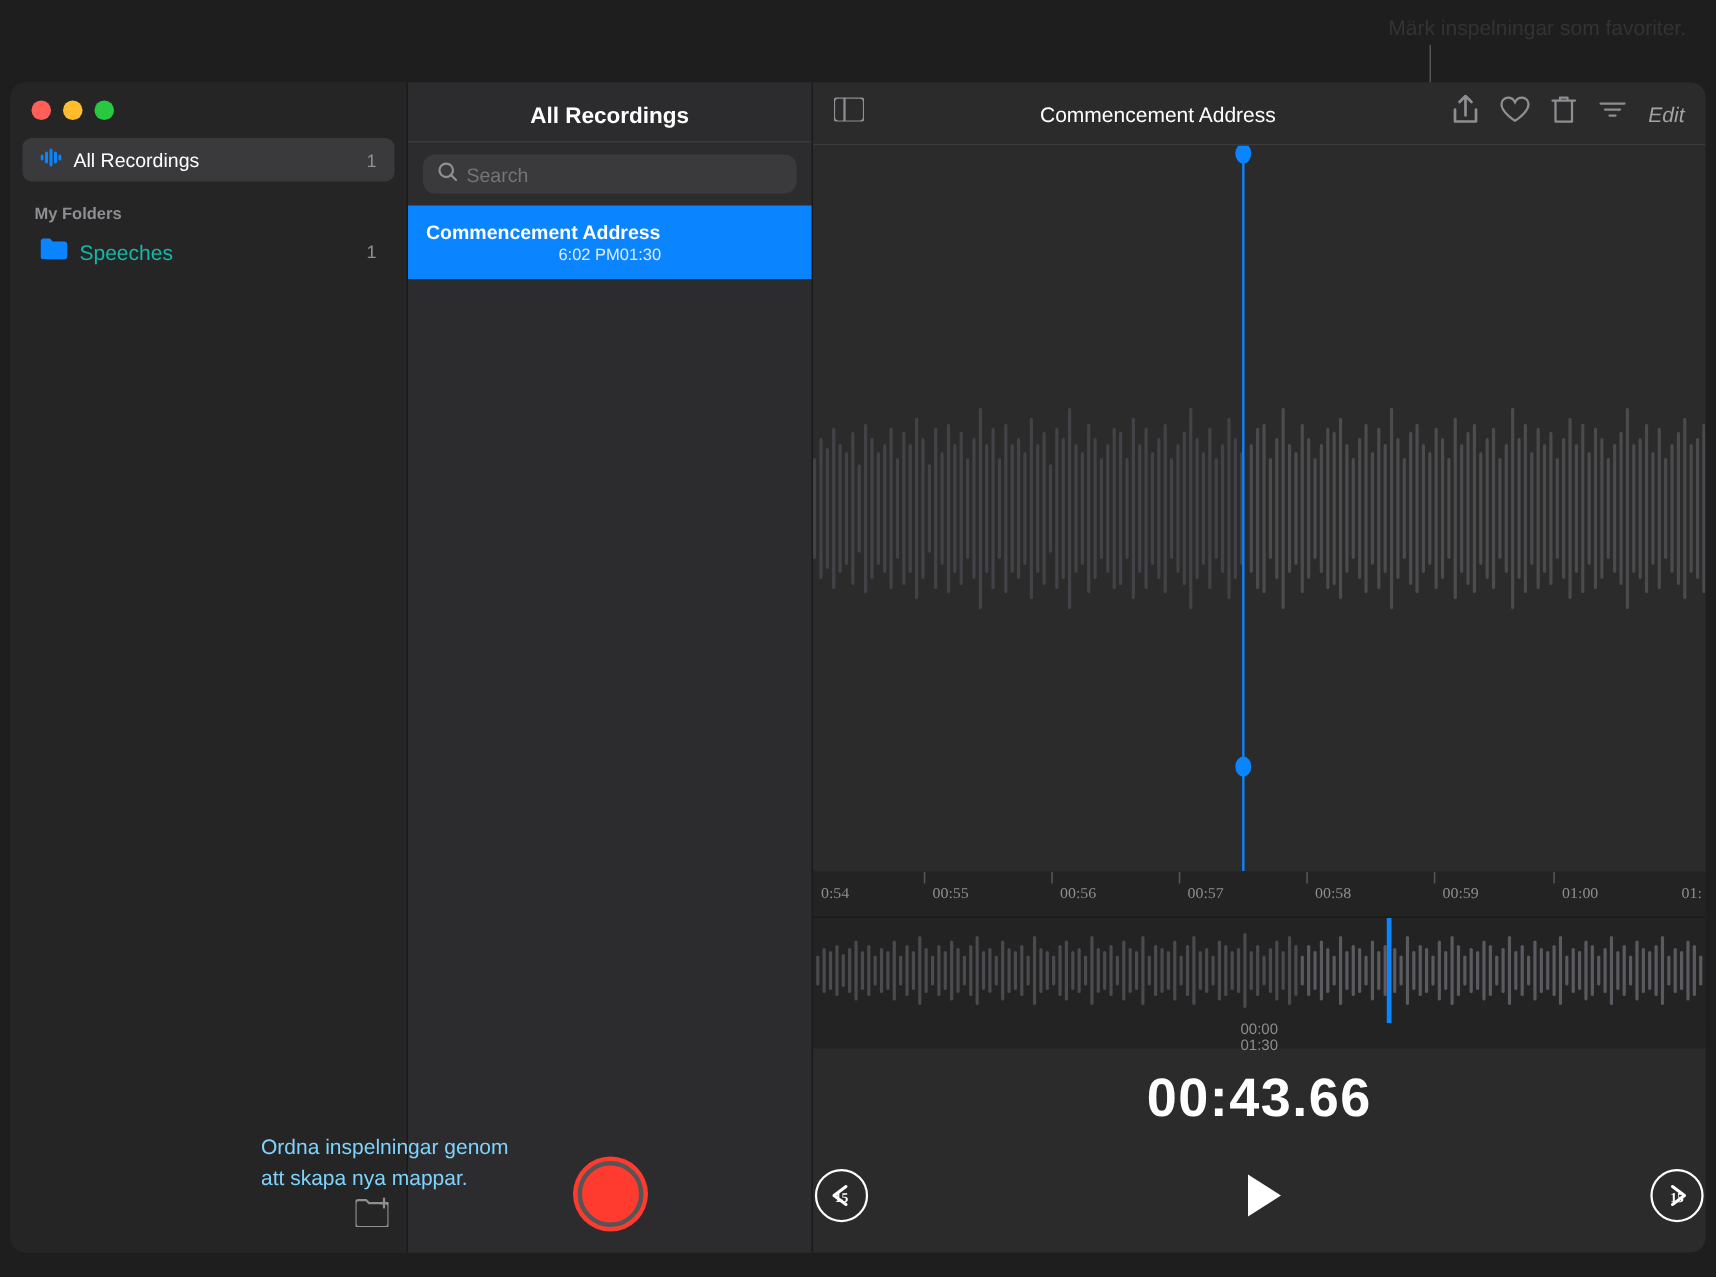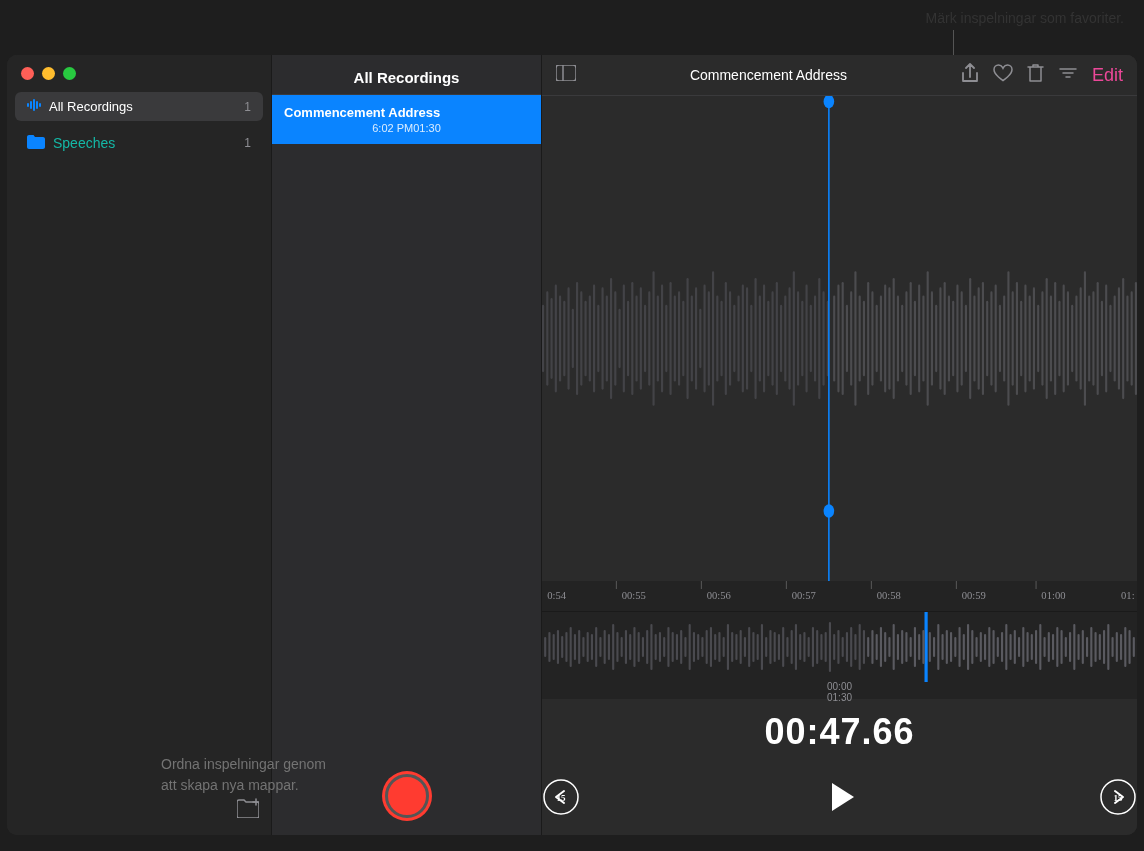--- a/index.html
+++ b/index.html
@@ -30,22 +30,22 @@
       right: 190px;
       width: 1px;
       height: 40px;
       background: #555;
     }
 
     
     .tooltip-bottom {
       position: absolute;
       bottom: 55px;
-      left: 161px;
-      color: #737373;
+      left: 174px;
+      color: #7dd3fc;
       font-size: 14px;
       line-height: 1.5;
       z-index: 100;
     }
     .tooltip-bottom-line {
       position: absolute;
       bottom: 105px;
       left: 238px;
       width: 1px;
       height: 30px;
@@ -404,20 +404,21 @@
           <rect x="3" y="3" width="2" height="8" rx="1" fill="#0a84ff"></rect>
           <rect x="6" y="1" width="2" height="12" rx="1" fill="#0a84ff"></rect>
           <rect x="9" y="3" width="2" height="8" rx="1" fill="#0a84ff"></rect>
           <rect x="12" y="5" width="2" height="4" rx="1" fill="#0a84ff"></rect>
         </svg>
       </span>
       <span class="label">All Recordings</span>
       <span class="badge">1</span>
     </div>
 
+    <div class="sidebar-section-title">My Folders</div>
 
     <div class="sidebar-folder-item">
       <span class="folder-icon">
         <svg width="18" height="15" viewBox="0 0 18 15" fill="none">
           <path d="M0 3C0 1.89543 0.895431 1 2 1H6.5L8 3H16C17.1046 3 18 3.89543 18 5V13C18 14.1046 17.1046 15 16 15H2C0.895431 15 0 14.1046 0 13V3Z" fill="#0a84ff"></path>
         </svg>
       </span>
       <span class="folder-label">Speeches</span>
       <span class="folder-badge">1</span>
     </div>
@@ -429,20 +430,29 @@
           <line x1="19" y1="1" x2="19" y2="7" stroke="#8e8e93" stroke-width="1.5" stroke-linecap="round"></line>
           <line x1="16" y1="4" x2="22" y2="4" stroke="#8e8e93" stroke-width="1.5" stroke-linecap="round"></line>
         </svg>
       </button>
     </div>
   </div>
 
   <div class="middle-panel">
     <div class="middle-header">All Recordings</div>
 
+    <div class="search-bar">
+      <span class="search-icon">
+        <svg width="13" height="13" viewBox="0 0 13 13" fill="none">
+          <circle cx="5.5" cy="5.5" r="4.5" stroke="#8e8e93" stroke-width="1.5"></circle>
+          <line x1="8.5" y1="8.5" x2="12" y2="12" stroke="#8e8e93" stroke-width="1.5" stroke-linecap="round"></line>
+        </svg>
+      </span>
+      <input type="text" placeholder="Search" style="">
+    </div>
 
     <div class="recording-item">
       <div class="rec-title">Commencement Address</div>
       <div class="rec-meta">
         <span>6:02 PM</span>
         <span>01:30</span>
       </div>
     </div>
 
     <div class="middle-bottom">
@@ -479,21 +489,21 @@
             <path d="M1 4H16M6 4V2H11V4M3 4V18H14V4H3Z" stroke="#8e8e93" stroke-width="1.5" stroke-linecap="round" stroke-linejoin="round" fill="none"></path>
           </svg>
         </button>
         <button class="toolbar-action-btn">
           <svg width="20" height="16" viewBox="0 0 20 16" fill="none">
             <line x1="2" y1="4" x2="18" y2="4" stroke="#8e8e93" stroke-width="1.5" stroke-linecap="round"></line>
             <line x1="5" y1="8" x2="15" y2="8" stroke="#8e8e93" stroke-width="1.5" stroke-linecap="round"></line>
             <line x1="8" y1="12" x2="12" y2="12" stroke="#8e8e93" stroke-width="1.5" stroke-linecap="round"></line>
           </svg>
         </button>
-        <button class="toolbar-action-btn" style="color:#ec4899;font-size:18px;font-weight:500;">Edit</button>
+        <button class="toolbar-action-btn" style="color:#a3a3a3;font-size:14px;font-weight:500;font-style:italic;">Edit</button>
       </div>
     </div>
 
     <div class="waveform-main">
       <svg class="waveform-svg" viewBox="0 0 560 360" preserveAspectRatio="none">
 
         <g fill="#4a4a4f" opacity="0.8">
 
           <rect x="0" y="155" width="2" height="50" rx="1"></rect>
           <rect x="4" y="145" width="2" height="70" rx="1"></rect>
@@ -818,21 +828,21 @@
           <rect x="556" y="25" width="2" height="20" rx="1"></rect>
         </g>
       </svg>
     </div>
 
     <div class="overview-times">
       <span class="overview-time-label">00:00</span>
       <span class="overview-time-label">01:30</span>
     </div>
 
-    <div class="time-display">00:47.66</div>
+    <div class="time-display">00:43.66</div>
 
     <div class="playback-controls">
       <button class="skip-btn">
         <svg width="38" height="38" viewBox="0 0 38 38" fill="none">
           <circle cx="19" cy="19" r="17" stroke="#ffffff" stroke-width="1.5" fill="none"></circle>
           <path d="M22 13L14 19L22 25" fill="none" stroke="#ffffff" stroke-width="2" stroke-linecap="round" stroke-linejoin="round"></path>
           <text x="19" y="23" text-anchor="middle" fill="#ffffff" font-size="9" font-weight="bold" font-family="-apple-system">15</text>
         </svg>
       </button>
 

